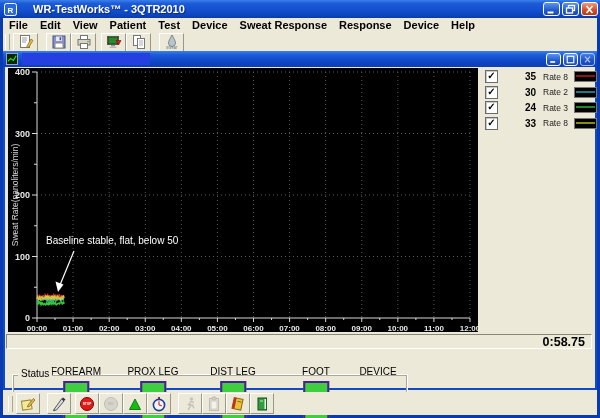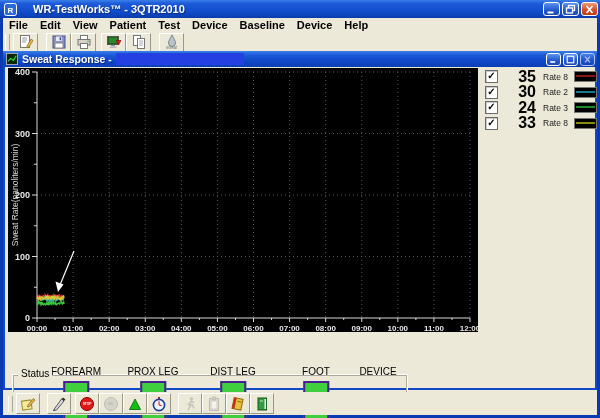--- a/index.html
+++ b/index.html
@@ -45,21 +45,21 @@
   
   .chart-wrap{position:absolute;left:8px;top:68px;width:470px;height:264px;background:#000;}
   .chart-wrap svg{display:block;}
   .chart-annotation{position:absolute;left:38px;top:167px;color:#fff;font-size:10px;white-space:nowrap;}
   
   .rates-panel{position:absolute;left:481px;top:69px;width:116px;}
   .rate-row{display:flex;align-items:center;height:15.5px;}
   .cb{width:11px;height:11px;background:#fff;border:1px solid #6a6a6a;
     box-shadow:inset 1px 1px 0 #c8c8c8;margin-left:4px;font-size:10px;line-height:10px;
     text-align:center;color:#000;font-weight:bold;}
-  .rate-value{width:38px;text-align:right;font-size:16px;font-weight:bold;color:#000;}
+  .rate-value{width:38px;text-align:right;font-size:10px;font-weight:bold;color:#000;}
   .rate-label{width:31px;margin-left:7px;font-size:8.5px;color:#222;}
   .rate-swatch{width:21px;height:9px;background:#000;border:1px solid #777;position:relative;}
   .rate-swatch i{position:absolute;left:1px;right:1px;top:3px;height:2px;display:block;}
   
   .timer-bar{position:absolute;left:6px;top:334px;width:586px;height:15px;background:#ece9d8;
     border:1px solid;border-color:#8a877a #fff #fff #8a877a;
     display:flex;align-items:center;justify-content:flex-end;padding-right:6px;box-sizing:border-box;}
   .timer-value{font-size:12.5px;font-weight:bold;color:#000;}
   
   .status-area{position:absolute;left:0;top:364px;width:600px;height:40px;}
@@ -113,21 +113,22 @@
   <div class="border-r"></div>
   <div class="border-b"></div>
 
   <div class="menubar" id="menubar">
       <span class="menu-item">File</span>
       <span class="menu-item">Edit</span>
       <span class="menu-item">View</span>
       <span class="menu-item">Patient</span>
       <span class="menu-item">Test</span>
       <span class="menu-item">Device</span>
-      <span class="menu-item">Baseline</span>
+      <span class="menu-item">Sweat Response</span>
+      <span class="menu-item">Response</span>
       <span class="menu-item">Device</span>
       <span class="menu-item">Help</span>
     </div>
 
   <div class="toolbar" id="top-toolbar">
       <span class="grip"></span>
       <button class="tbtn">
         <svg viewBox="0 0 16 16">
           <rect x="2.5" y="1.5" width="9" height="12" fill="#fff" stroke="#7a7a6a"></rect>
           <line x1="4" y1="4" x2="9" y2="4" stroke="#99a"></line>
@@ -177,21 +178,20 @@
         </svg>
       </button>
     </div>
 
   <div class="inner-window"></div>
   <div class="inner-titlebar">
     <svg class="appicon" style="width:12px;height:12px" viewBox="0 0 13 13">
       <rect x="0.5" y="0.5" width="12" height="12" fill="#082808" stroke="#aab"></rect>
       <polyline points="2,9 5,6 8,8 11,3" stroke="#2ee22e" stroke-width="1.2" fill="none"></polyline>
     </svg>
-    <span class="wtitle">Sweat Response -</span>
     <span class="redaction"></span>
     <span class="spacer"></span>
     <button class="winbtn small">
       <svg width="11" height="9" viewBox="0 0 13 11">
           <rect x="2.5" y="7.5" width="6" height="2" fill="#fff"></rect>
         </svg>
     </button>
     <button class="winbtn small">
       <svg width="11" height="9" viewBox="0 0 13 11">
           <rect x="2.5" y="1.5" width="8" height="8" fill="none" stroke="#fff" stroke-width="1.4"></rect>
@@ -277,20 +277,21 @@
         <line x1="462" y1="250" x2="462" y2="254" stroke="#d8d8d8"></line>
         <text x="462" y="263" font-size="8" font-weight="bold" fill="#e8e8e8" text-anchor="middle">12:00</text>
         <text x="10" y="127" font-size="8.5" fill="#d8d8d8" text-anchor="middle" transform="rotate(-90 10 127)">Sweat Rate(nanoliters/min)</text>
         <polyline points="29.0,229.6 29.5,227.6 29.9,228.2 30.4,228.6 30.8,229.3 31.3,227.3 31.7,227.5 32.2,228.5 32.6,228.4 33.1,228.4 33.5,230.2 34.0,228.1 34.4,228.1 34.9,228.8 35.3,227.2 35.8,229.1 36.2,228.8 36.7,229.4 37.1,226.7 37.6,227.7 38.0,227.1 38.5,227.2 38.9,230.2 39.4,228.0 39.8,226.9 40.3,229.5 40.7,227.5 41.2,229.7 41.6,227.0 42.1,229.7 42.5,229.1 43.0,228.2 43.4,229.0 43.9,228.8 44.3,228.2 44.8,229.9 45.2,228.0 45.7,226.8 46.1,229.4 46.6,229.4 47.0,227.4 47.5,227.2 47.9,228.0 48.4,230.0 48.8,228.5 49.3,227.3 49.7,227.6 50.2,230.0 50.7,228.7 51.1,226.7 51.6,227.0 52.0,228.5 52.5,229.0 52.9,228.5 53.4,230.0 53.8,227.0 54.3,229.2 54.7,229.1 55.2,228.0 55.6,228.1 56.1,228.4" fill="none" stroke="#e03030" stroke-width="1.3"></polyline>
         <polyline points="29.0,233.3 29.5,233.1 29.9,232.1 30.4,232.2 30.8,229.9 31.3,231.4 31.7,231.3 32.2,231.3 32.6,231.3 33.1,231.3 33.5,232.0 34.0,230.0 34.4,230.4 34.9,232.7 35.3,230.6 35.8,230.9 36.2,229.9 36.7,231.7 37.1,230.0 37.6,231.5 38.0,231.5 38.5,231.6 38.9,233.0 39.4,233.1 39.8,231.9 40.3,230.2 40.7,231.3 41.2,232.8 41.6,231.4 42.1,230.6 42.5,233.3 43.0,231.1 43.4,233.3 43.9,231.9 44.3,232.7 44.8,230.7 45.2,230.7 45.7,230.4 46.1,231.7 46.6,231.8 47.0,231.8 47.5,231.8 47.9,233.0 48.4,231.5 48.8,231.6 49.3,229.9 49.7,232.5 50.2,229.8 50.7,231.0 51.1,230.6 51.6,231.1 52.0,231.9 52.5,231.8 52.9,232.9 53.4,232.0 53.8,231.0 54.3,230.1 54.7,231.0 55.2,232.6 55.6,230.1 56.1,230.1" fill="none" stroke="#30b8b8" stroke-width="1.3"></polyline>
         <polyline points="29.0,236.1 29.5,235.5 29.9,236.0 30.4,233.8 30.8,234.8 31.3,233.7 31.7,234.5 32.2,236.6 32.6,234.0 33.1,236.9 33.5,236.0 34.0,234.4 34.4,234.8 34.9,236.6 35.3,236.9 35.8,236.3 36.2,235.3 36.7,235.5 37.1,236.5 37.6,237.0 38.0,236.6 38.5,234.8 38.9,234.2 39.4,236.4 39.8,236.4 40.3,236.7 40.7,233.4 41.2,236.8 41.6,234.1 42.1,235.7 42.5,234.3 43.0,234.0 43.4,235.2 43.9,236.5 44.3,235.7 44.8,234.5 45.2,233.6 45.7,236.6 46.1,234.6 46.6,235.8 47.0,235.7 47.5,234.6 47.9,236.8 48.4,236.9 48.8,236.2 49.3,235.6 49.7,236.0 50.2,235.7 50.7,235.6 51.1,234.8 51.6,235.9 52.0,235.2 52.5,234.9 52.9,234.9 53.4,233.9 53.8,234.5 54.3,236.7 54.7,234.8 55.2,235.1 55.6,233.4 56.1,235.8" fill="none" stroke="#38c838" stroke-width="1.3"></polyline>
         <polyline points="29.0,230.8 29.5,228.5 29.9,229.6 30.4,231.4 30.8,231.2 31.3,230.6 31.7,228.0 32.2,230.0 32.6,231.5 33.1,229.7 33.5,229.4 34.0,228.8 34.4,229.2 34.9,231.5 35.3,230.0 35.8,230.3 36.2,230.7 36.7,229.8 37.1,230.3 37.6,228.2 38.0,228.5 38.5,230.0 38.9,228.0 39.4,230.0 39.8,228.6 40.3,229.9 40.7,228.0 41.2,230.0 41.6,229.5 42.1,229.5 42.5,230.7 43.0,230.1 43.4,227.9 43.9,231.5 44.3,228.5 44.8,229.2 45.2,228.8 45.7,230.6 46.1,229.4 46.6,230.7 47.0,228.6 47.5,229.9 47.9,229.4 48.4,230.4 48.8,231.0 49.3,228.3 49.7,229.0 50.2,229.0 50.7,230.5 51.1,230.7 51.6,231.0 52.0,228.8 52.5,231.4 52.9,230.4 53.4,230.5 53.8,229.4 54.3,231.5 54.7,229.0 55.2,228.5 55.6,228.1 56.1,230.0" fill="none" stroke="#d8c838" stroke-width="1.3"></polyline>
         <line x1="66" y1="183" x2="52" y2="217" stroke="#fff" stroke-width="1.2"></line>
         <polygon points="50,224 47.5,213.5 55.5,216.5" fill="#fff"></polygon>
       </svg>
+    <div class="chart-annotation">Baseline stable, flat, below 50</div>
   </div>
 
   <div class="rates-panel" id="rates-panel">
       <div class="rate-row">
         <span class="cb">✓</span>
         <span class="rate-value">35</span>
         <span class="rate-label">Rate 8</span>
         <span class="rate-swatch">
           <i style="background: rgb(138, 22, 22);"></i>
         </span>
@@ -314,20 +315,23 @@
       <div class="rate-row">
         <span class="cb">✓</span>
         <span class="rate-value">33</span>
         <span class="rate-label">Rate 8</span>
         <span class="rate-swatch">
           <i style="background: rgb(138, 138, 22);"></i>
         </span>
       </div>
     </div>
 
+  <div class="timer-bar">
+    <span class="timer-value">0:58.75</span>
+  </div>
 
   <div class="status-area" id="status-area">
     <span class="status-grouplabel">Status</span>
     <div class="status-groupbox"></div>
   <span class="status-header" style="left: 76px;">FOREARM</span>
       <span class="status-badge" style="left: 76px;">ON</span>
       <span class="status-header" style="left: 153px;">PROX LEG</span>
       <span class="status-badge" style="left: 153px;">ON</span>
       <span class="status-header" style="left: 233px;">DIST LEG</span>
       <span class="status-badge" style="left: 233px;">ON</span>

